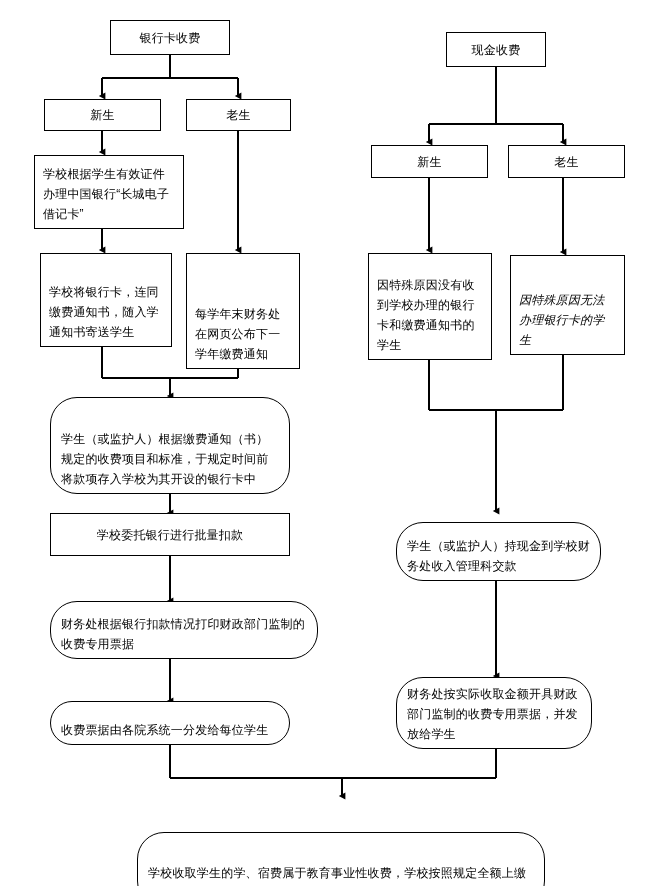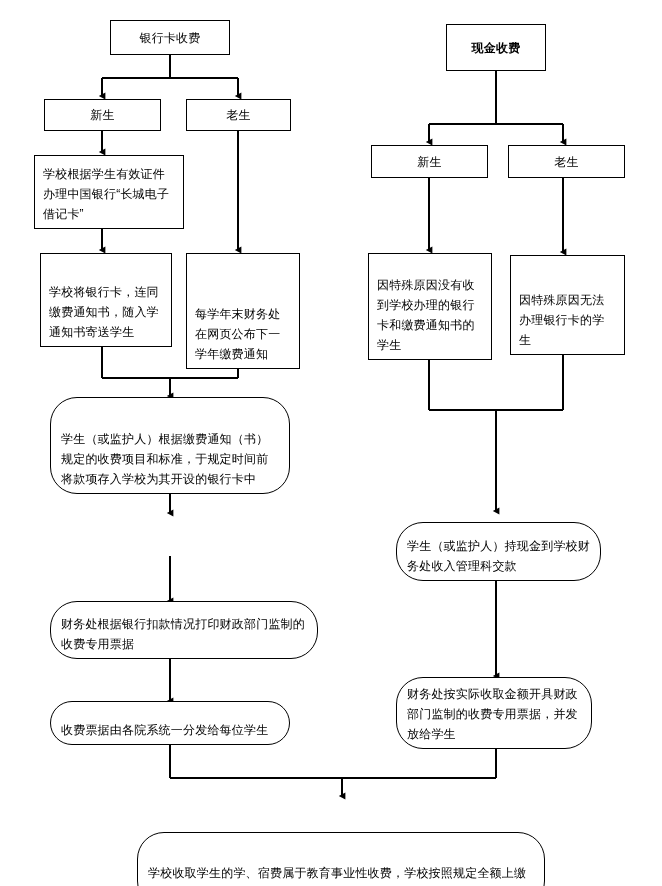--- a/index.html
+++ b/index.html
@@ -140,46 +140,49 @@
   </div>
 
   <div class="node pad" style="left:186px; top:253px; width:114px; height:116px;">
     <span class="txt">每学年末财务处在网页公布下一学年缴费通知</span>
   </div>
 
   <div class="node padc" style="left:50px; top:397px; width:240px; height:97px;">
     <span class="txt">学生（或监护人）根据缴费通知（书）规定的收费项目和标准，于规定时间前将款项存入学校为其开设的银行卡中</span>
   </div>
 
+  <div class="node center" style="left:50px; top:513px; width:240px; height:43px;">
+    <span class="txt">学校委托银行进行批量扣款</span>
+  </div>
 
   <div class="node padc" style="left:50px; top:601px; width:268px; height:58px;">
     <span class="txt">财务处根据银行扣款情况打印财政部门监制的收费专用票据</span>
   </div>
 
   <div class="node padc" style="left:50px; top:701px; width:240px; height:44px;">
     <span class="txt">收费票据由各院系统一分发给每位学生</span>
   </div>
 
-  <div class="node center" style="left:446px; top:24px; width:100px; height:47px;font-weight:bold;">
+  <div class="node center" style="left:446px; top:32px; width:100px; height:35px;">
     <span class="txt">现金收费</span>
   </div>
 
   <div class="node center" style="left:371px; top:145px; width:117px; height:33px;">
     <span class="txt">新生</span>
   </div>
 
   <div class="node center" style="left:508px; top:145px; width:117px; height:33px;">
     <span class="txt">老生</span>
   </div>
 
   <div class="node pad" style="left:368px; top:253px; width:124px; height:107px;">
     <span class="txt">因特殊原因没有收到学校办理的银行卡和缴费通知书的学生</span>
   </div>
 
-  <div class="node pad" style="left:510px; top:255px; width:115px; height:100px;">
+  <div class="node pad" style="left:510px; top:255px; width:115px; height:100px;font-style:italic;">
     <span class="txt">因特殊原因无法办理银行卡的学生</span>
   </div>
 
   <div class="node padc" style="left:396px; top:512px; width:205px; height:59px;margin-top:10px;">
     <span class="txt">学生（或监护人）持现金到学校财务处收入管理科交款</span>
   </div>
 
   <div class="node padc" style="left:396px; top:677px; width:196px; height:72px;">
     <span class="txt">财务处按实际收取金额开具财政部门监制的收费专用票据，并发放给学生</span>
   </div>

